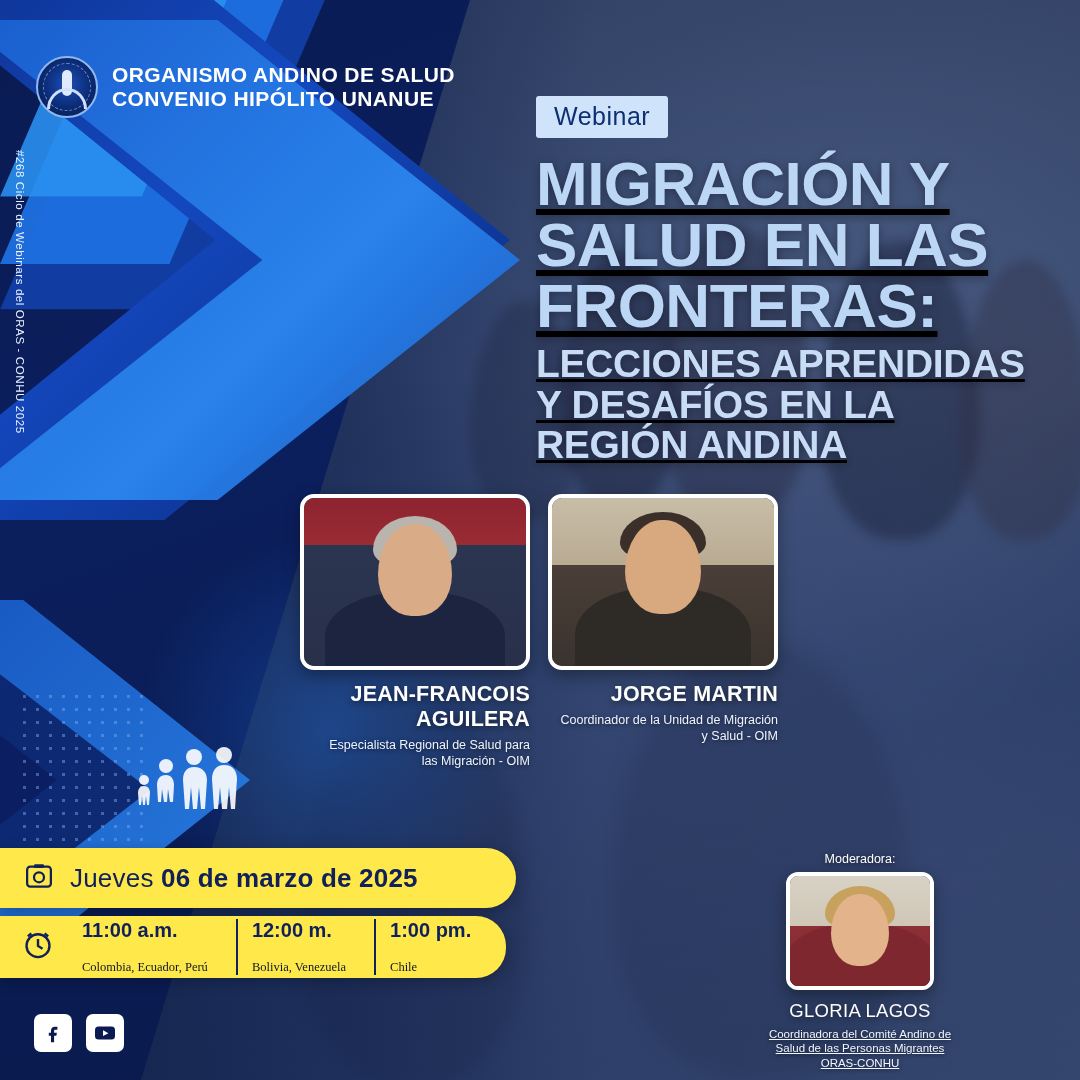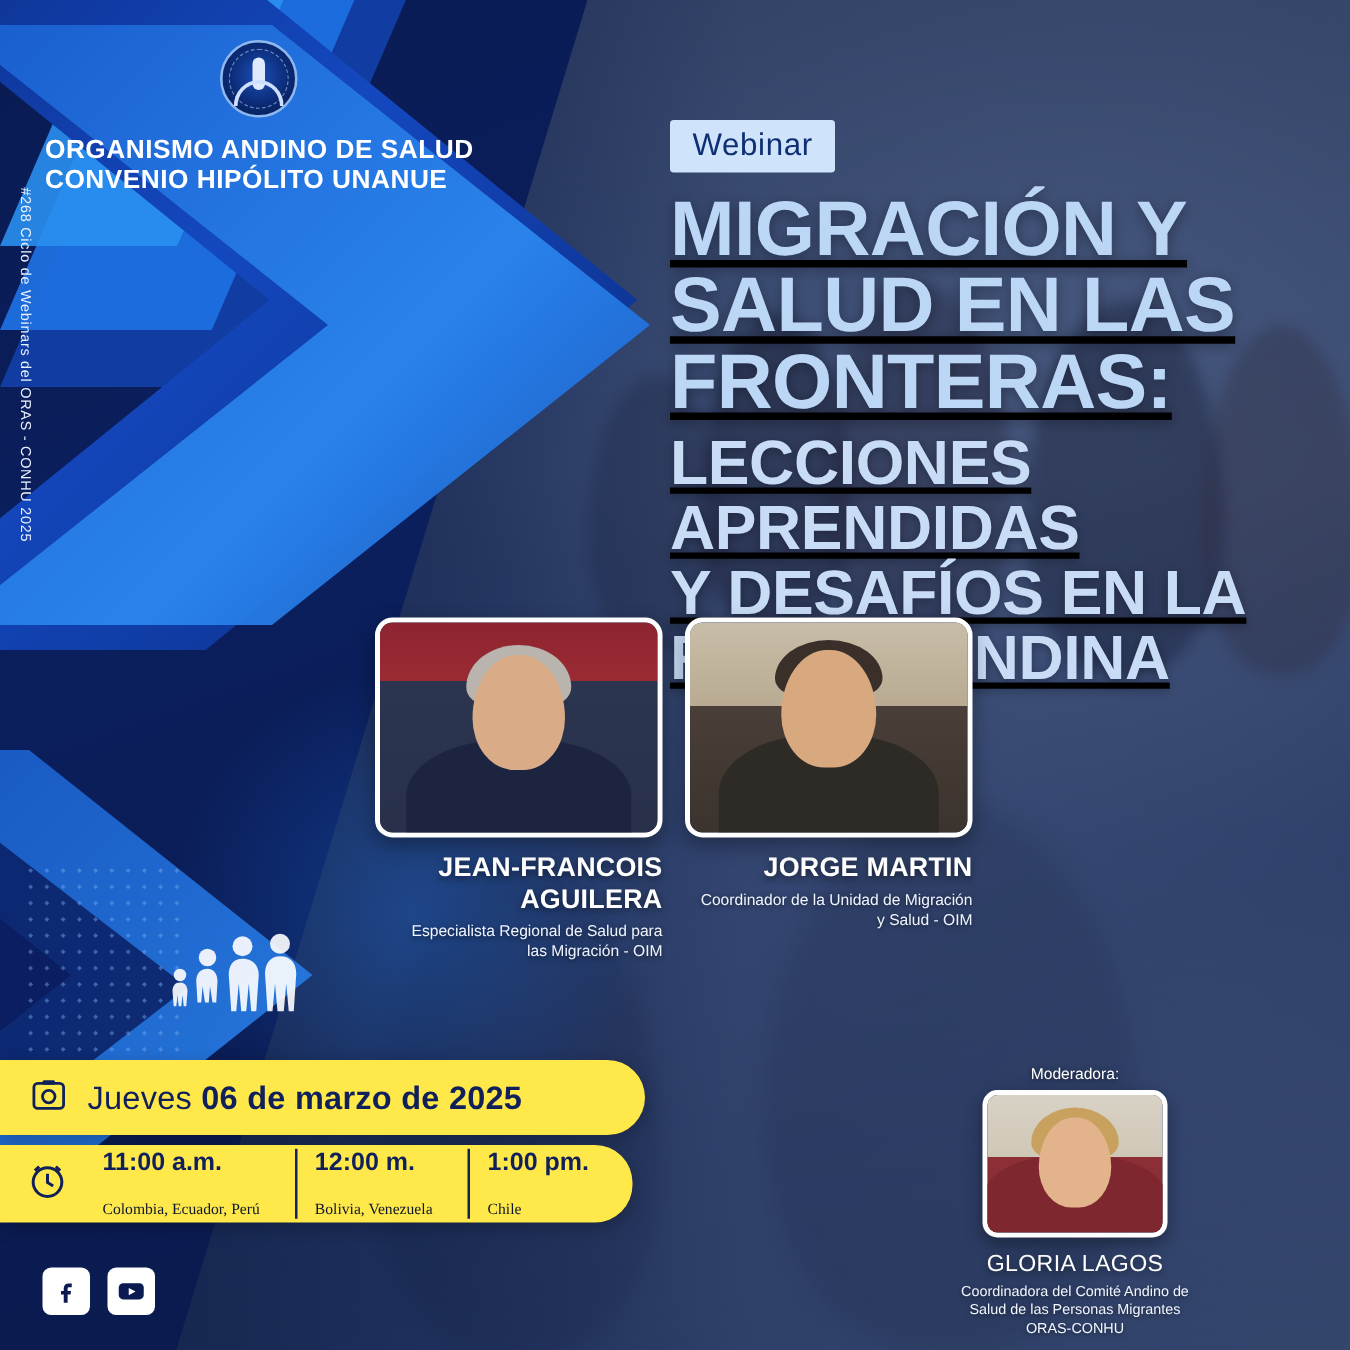--- a/index.html
+++ b/index.html
@@ -116,26 +116,25 @@
   .soft-glow {
     position: absolute;
     left: 120px; top: 520px;
     width: 420px; height: 420px;
     background: radial-gradient(circle, rgba(30,110,220,0.35), transparent 65%);
   }
 
   
   .logo-row {
     position: absolute;
-    left: 36px; top: 32px;
+    left: 36px; top: 56px;
     display: flex;
     align-items: center;
     gap: 14px;
     z-index: 6;
-    flex-direction: column;
   }
   .logo-mark {
     width: 62px; height: 62px;
     border-radius: 50%;
     background: radial-gradient(circle at 50% 45%, #1b4fb8 0%, #0b2a74 55%, #061a4c 100%);
     border: 2px solid #8fb8ef;
     position: relative;
     flex: none;
   }
   .logo-mark::before {
@@ -212,21 +211,21 @@
     font-size: 62px;
     line-height: 0.98;
     letter-spacing: -0.5px;
     text-transform: uppercase;
     text-shadow: 0 2px 10px rgba(0,0,0,0.35);
   }
   .title-sub {
     margin-top: 8px;
     color: #c8dcf6;
     font-weight: 600;
-    font-size: 50px;
+    font-size: 39px;
     line-height: 1.04;
     letter-spacing: -0.3px;
     text-transform: uppercase;
     text-shadow: 0 2px 8px rgba(0,0,0,0.3);
   }
 
   
   .speakers {
     position: absolute;
     left: 300px; top: 494px;
@@ -334,20 +333,21 @@
     letter-spacing: 0.3px;
     text-transform: uppercase;
     text-shadow: 0 2px 6px rgba(0,0,0,0.5);
   }
   .mod-role {
     margin-top: 5px;
     color: #f0f5ff;
     font-size: 11.5px;
     line-height: 1.25;
     text-shadow: 0 1px 4px rgba(0,0,0,0.55);
+    text-decoration: underline;
   }
 
   
   .family {
     position: absolute;
     left: 132px; top: 744px;
     z-index: 6;
     opacity: 0.95;
   }
 

